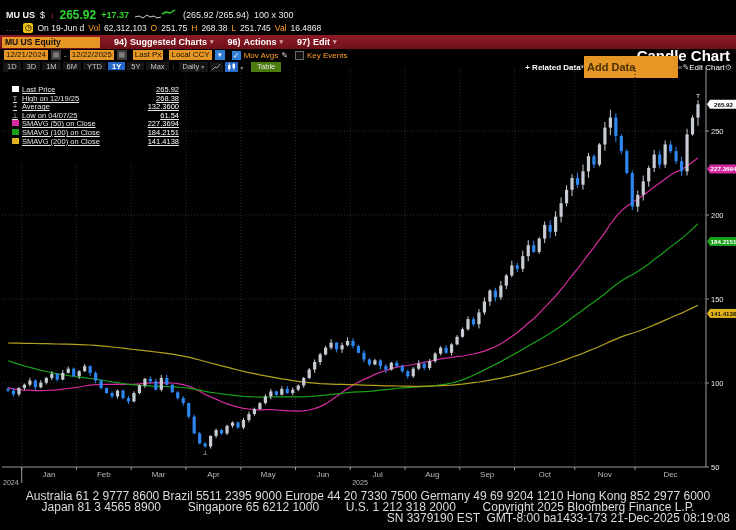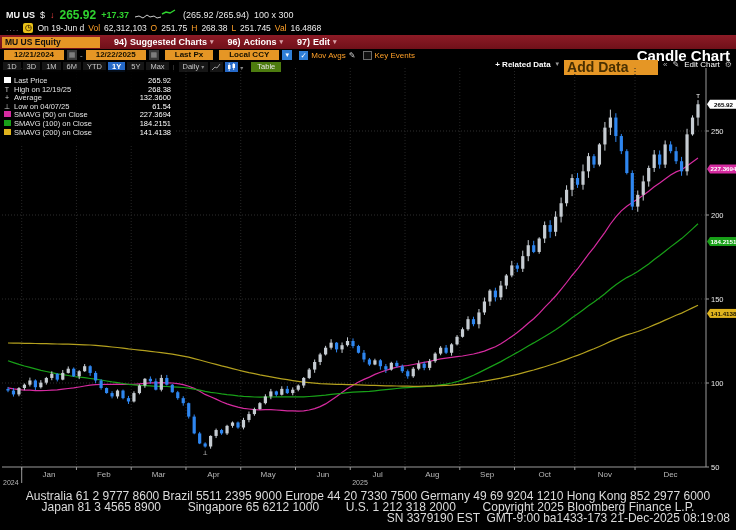--- a/index.html
+++ b/index.html
@@ -24,48 +24,48 @@
   
   #redbar{left:0;top:35px;width:736px;height:14px;background:linear-gradient(#8d1b26,#701019);
           display:flex;align-items:center;font-size:9px;}
   #secinput{margin-left:2px;width:92px;height:11px;background:#e59625;color:#111;
             font-weight:bold;padding:0 3px;line-height:11px;font-size:8.5px;}
   .menu{color:#fff;font-weight:bold;margin-left:14px;display:flex;gap:3px;align-items:center;}
   .menu .dd{color:#d8a0a6;font-size:7px;}
   #candlechart-lbl{margin-left:auto;margin-right:6px;color:#fff;font-weight:bold;font-size:15px;margin-top:27px;}
   
   #toolbar{left:0;top:49px;width:736px;height:12px;display:flex;align-items:center;font-size:8px;gap:3px;}
-  .amber{background:#e59625;color:#151000;height:10px;line-height:10px;padding:0 10px;font-weight:bold;text-align:center;}
+  .amber{background:#e59625;color:#151000;height:10px;line-height:10px;padding:0 2px;font-weight:normal;text-align:center;}
   .calbox{background:#3a3a3a;color:#999;width:10px;height:10px;line-height:10px;text-align:center;font-size:7px;}
   .dash{color:#bbb;}
   .bluebox{background:#2f7fd6;color:#fff;width:10px;height:10px;line-height:9px;text-align:center;font-size:7px;}
   .cb{width:9px;height:9px;box-sizing:border-box;}
   .cb.on{background:#2f7fd6;color:#fff;font-size:7.5px;line-height:9px;text-align:center;}
   .cb.off{background:#101010;border:1px solid #6a6a6a;}
   .olbl{color:#ffa028;}
   .pencil{color:#cccccc;font-size:8px;}
   
   #periodbar{left:0;top:61px;width:736px;height:12px;display:flex;align-items:center;font-size:7.5px;gap:2px;}
   .pbtn{background:#161616;color:#c9c9c9;padding:1px 4px;line-height:8px;}
   .pbtn.sel{background:#2569c8;color:#fff;font-weight:bold;}
   .sep{color:#4a4a4a;margin:0 2px;}
   .icobtn{width:13px;height:10px;background:#161616;display:flex;align-items:center;justify-content:center;}
   .icobtn.sel{background:#2569c8;}
   .tbl{background:#4d7c0f;color:#e8e8e8;padding:1px 6px;line-height:8px;margin-left:6px;}
-  #rightbar{margin-left:auto;display:flex;gap:5px;margin-right:4px;font-size:8px;}
+  #rightbar{margin-left:auto;display:flex;align-items:center;margin-right:4px;font-size:8px;}
   #rightbar .rel{color:#fff;font-weight:bold;}
   #rightbar .dd{color:#999;font-size:7px;}
-  #addData{width:88px;height:15px;background:#e59625;border:none;font-size:14px;
+  #addData{width:88px;height:22px;background:#e59625;border:none;font-size:11px;
            font-weight:bold;color:#151000;padding:0 3px;font-family:"Liberation Sans",sans-serif;}
   #addData::placeholder{color:#4a3000;opacity:1;}
   .gry{color:#aaa;}
   
   #chartwrap{left:0;top:68px;width:736px;height:418px;}
-  #legend{position:absolute;left:0;top:2px;background:rgba(0,0,0,.88);font-size:7.5px;
-          padding:7px 3px;line-height:8.6px;width:168px;}
+  #legend{position:absolute;left:8px;top:2px;background:rgba(0,0,0,.88);font-size:7.5px;
+          padding:16px 3px;line-height:8.6px;width:168px;text-decoration:underline;}
   .lg-row{display:flex;align-items:center;gap:3px;white-space:nowrap;}
   .lg-row .mk{width:8px;text-align:center;color:#cfcfcf;font-size:7px;}
   .lg-row .sw{width:7px;height:6px;display:inline-block;}
   .lg-row .nm{color:#e4e4e4;flex:1;}
   .lg-row .vl{color:#fff;text-align:right;}
   
   .foot{left:0;width:736px;white-space:pre;font-family:Liberation Sans, sans-serif;
         font-size:12px;color:#dcdcdc;text-align:center;}
   #foot1{top:489px;}
   #foot2{top:500px;}
@@ -546,13 +546,13 @@
     <div class="lg-row">
       <span class="mk"><span class="sw" style="background:#e0b41e"></span></span>
       <span class="nm">SMAVG (200)  on Close</span>
       <span class="vl">141.4138</span>
     </div>
   </div>
 </div>
 
 <div id="foot1" class="abs foot">Australia 61 2 9777 8600 Brazil 5511 2395 9000 Europe 44 20 7330 7500 Germany 49 69 9204 1210 Hong Kong 852 2977 6000</div>
 <div id="foot2" class="abs foot">Japan 81 3 4565 8900        Singapore 65 6212 1000        U.S. 1 212 318 2000        Copyright 2025 Bloomberg Finance L.P.</div>
-<div id="foot3" class="abs foot">SN 3379190 EST  GMT-9:00 ba1433-173 21-Dec-2025 08:19:08</div>
+<div id="foot3" class="abs foot">SN 3379190 EST  GMT-8:00 ba1433-173 21-Dec-2025 08:19:08</div>
 
 </body></html>

